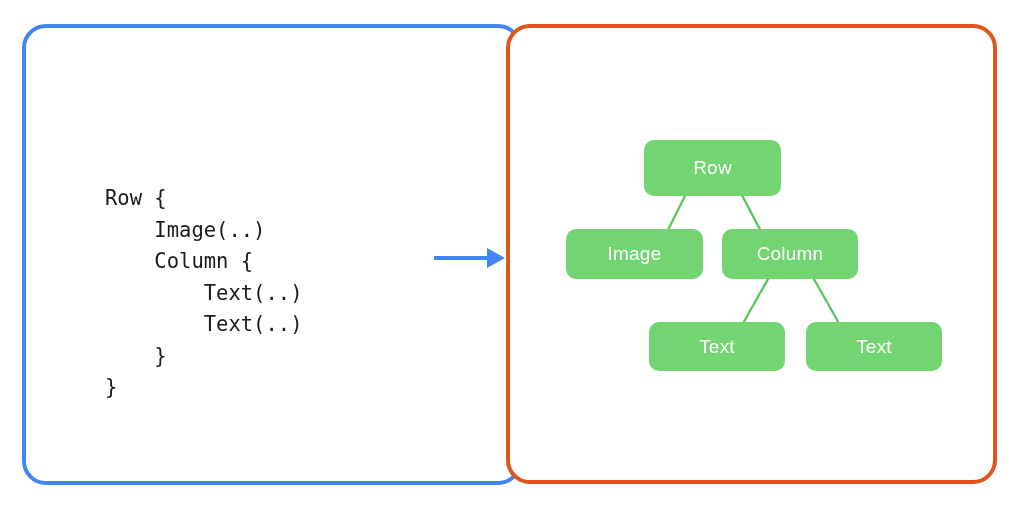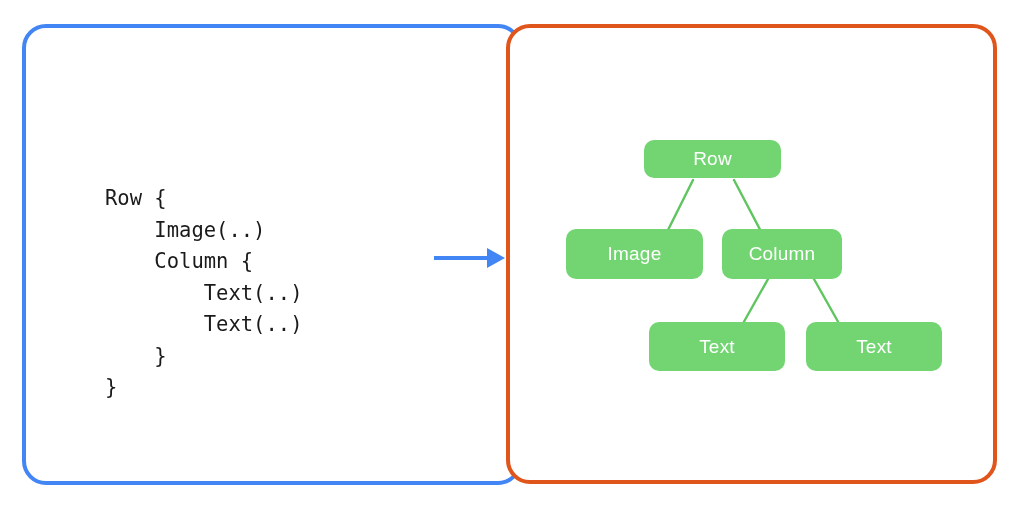--- a/index.html
+++ b/index.html
@@ -87,23 +87,23 @@
     color: #ffffff;
     font-family: "Liberation Sans", sans-serif;
     font-size: 19px;
     font-weight: 400;
     display: flex;
     align-items: center;
     justify-content: center;
     letter-spacing: 0.2px;
     pointer-events: auto;
   }
-  #node-row    { left: 134px; top: 112px; width: 137px; height: 38px; }
+  #node-row    { left: 134px; top: 112px; width: 137px; height: 56px; }
   #node-image  { left:  56px; top: 201px; width: 137px; height: 50px; }
-  #node-column { left: 212px; top: 201px; width: 120px; height: 50px; }
+  #node-column { left: 212px; top: 201px; width: 136px; height: 50px; }
   #node-text-1 { left: 139px; top: 294px; width: 136px; height: 49px; }
   #node-text-2 { left: 296px; top: 294px; width: 136px; height: 49px; }
 </style>
 </head>
 <body>
 
 <div id="canvas">
 
   <div class="panel" id="code-panel">
     <pre id="code-block">Row {

